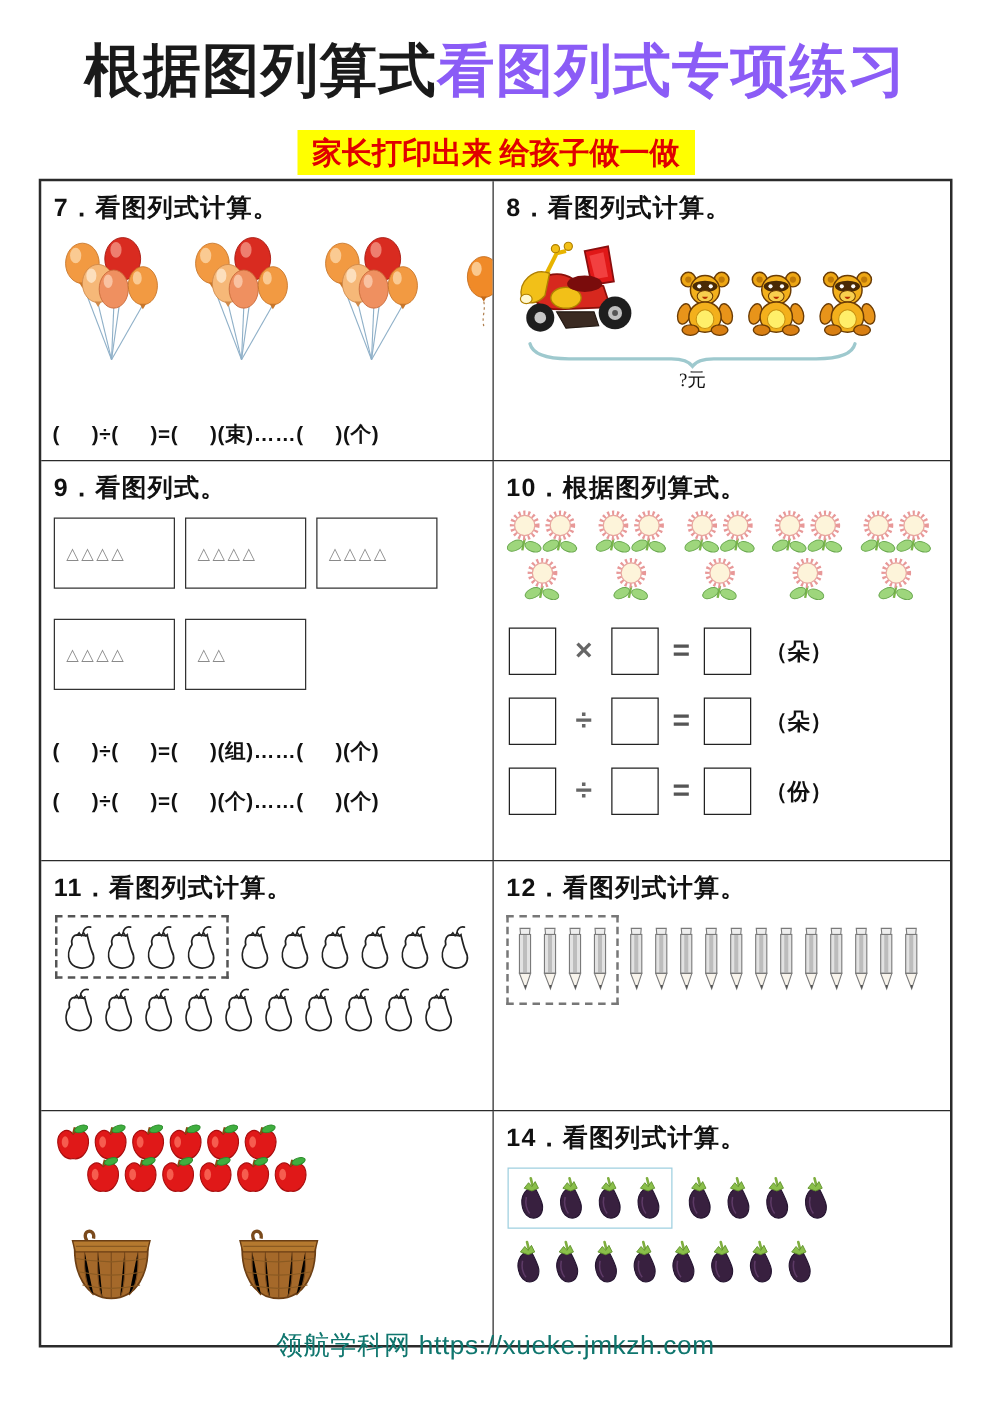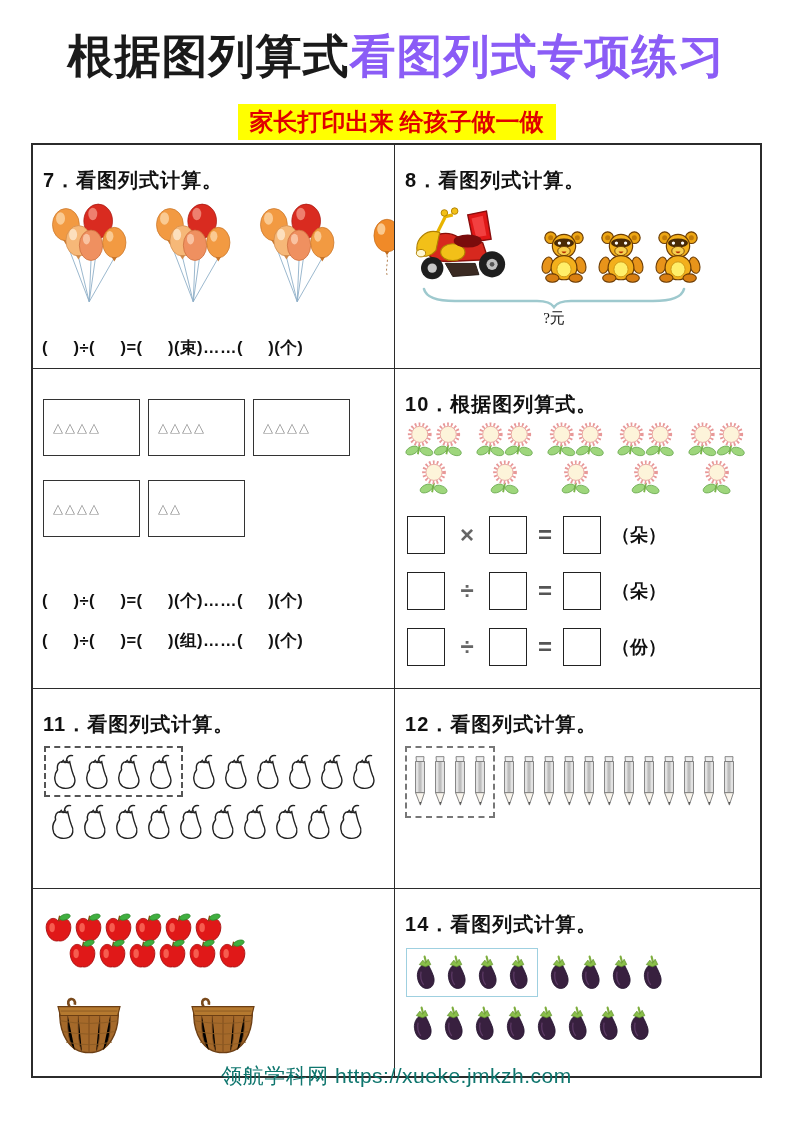--- a/index.html
+++ b/index.html
@@ -22,21 +22,21 @@
     background:#ffff00; color:#e00000; font-weight:bold; font-size:24px;
     font-family:"Liberation Serif", serif; padding:2px 12px; white-space:nowrap;
   }
   
   .sheet {
     position:absolute; left:31px; top:143px; width:731px; height:935px;
     border:2px solid #2b2b2b; display:grid;
     grid-template-columns:49.8% 50.2%;
     grid-template-rows:224px 320px 200px auto;
   }
-  .cell { position:relative; border-right:1.5px solid #2b2b2b; border-bottom:1.5px solid #2b2b2b; padding:20px 10px; overflow:hidden; }
+  .cell { position:relative; border-right:1.5px solid #2b2b2b; border-bottom:1.5px solid #2b2b2b; padding:6px 10px; overflow:hidden; }
   .cell.last-col { border-right:none; }
   .cell.last-row { border-bottom:none; }
   .hdr { font-size:20px; font-weight:bold; margin:2px 0 2px 0; letter-spacing:1px; }
   .eq  { font-weight:bold; font-size:16.5px; white-space:pre; letter-spacing:0.5px; }
   
   .balloon-row { display:flex; align-items:flex-start; margin-top:2px; }
   .balloon-row svg.bunch { width:96px; height:112px; margin-right:8px; }
   .balloon-row svg.single { width:36px; height:84px; margin-left:14px; margin-top:14px; }
   .c7-eq { position:absolute; left:9px; bottom:9px; }
   
@@ -275,30 +275,31 @@
             </svg>
           </span>
       </div>
       <svg class="brace-svg" viewBox="0 0 266 22">
         <path d="M3,2 Q6,14 34,14 L116,14 Q129,14 133,20 Q137,14 150,14 L232,14 Q260,14 263,2" fill="none" stroke="#9ec9ce" stroke-width="2.6" stroke-linecap="round"></path>
       </svg>
       <div class="question">?元</div>
     </div>
 
     <div class="cell">
+      <div class="hdr">9．看图列式。</div>
       <div class="tri-grid">
         <div class="tri-box">△△△△</div>
         <div class="tri-box">△△△△</div>
         <div class="tri-box">△△△△</div>
         <div class="tri-box">△△△△</div>
         <div class="tri-box">△△</div>
       </div>
       <div class="c9-eqs">
+        <span class="eq">(     )÷(     )=(     )(组)……(     )(个)</span>
         <span class="eq">(     )÷(     )=(     )(个)……(     )(个)</span>
-        <span class="eq">(     )÷(     )=(     )(组)……(     )(个)</span>
       </div>
     </div>
 
     <div class="cell last-col">
       <div class="hdr">10．根据图列算式。</div>
       <div class="flower-row">
           <svg>
             <use href="#sym-flower-group"></use>
           </svg>
           <svg>

